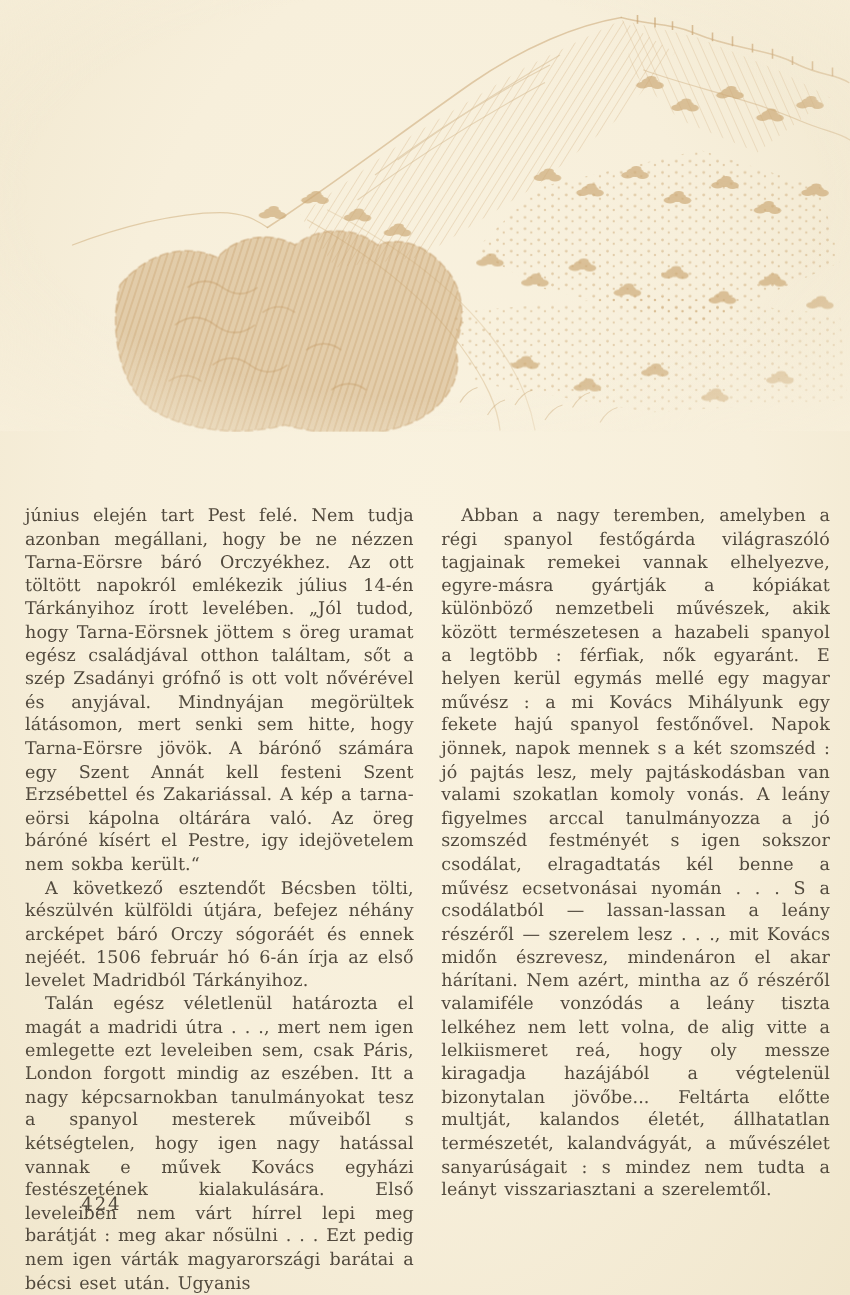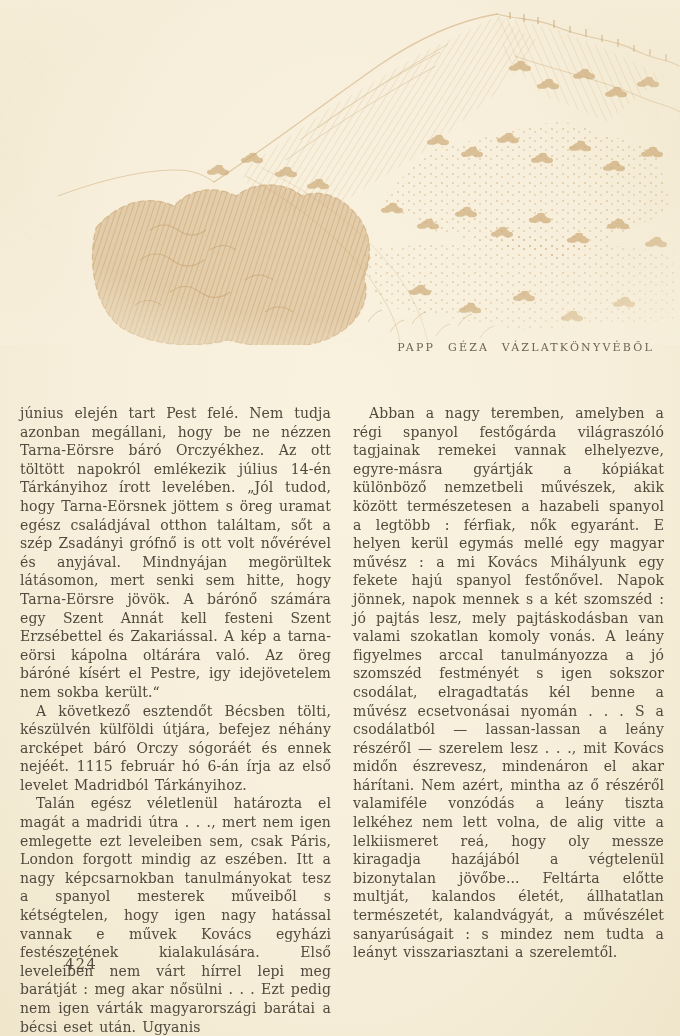--- a/index.html
+++ b/index.html
@@ -153,26 +153,25 @@
         <path d="M412,324 q6,-10 14,-12"></path>
           <path d="M436,336 q6,-10 14,-12"></path>
         <path d="M458,326 q6,-10 14,-12"></path>
           <path d="M480,338 q6,-10 14,-12"></path>
       </g>
 
       <rect x="0" y="0" width="680" height="345" fill="url(#fade)"></rect>
     </svg>
   </figure>
 
-  <div class="caption">PAPP GÉZA VÁZLATKÖNYVÉBŐL</div>
 
   <main class="columns">
     <section class="col">
       <p class="cont">június elején tart Pest felé. Nem tudja azonban megállani, hogy be ne nézzen Tarna-Eörsre báró Orczyékhez. Az ott töltött napokról emlékezik július 14-én Tárkányihoz írott levelében. „Jól tudod, hogy Tarna-Eörsnek jöttem s öreg uramat egész családjával otthon találtam, sőt a szép Zsadányi grófnő is ott volt nővérével és anyjával. Mindnyájan megörültek látásomon, mert senki sem hitte, hogy Tarna-Eörsre jövök. A bárónő számára egy Szent Annát kell festeni Szent Erzsébettel és Zakariással. A kép a tarna-eörsi kápolna oltárára való. Az öreg báróné kísért el Pestre, igy idejövetelem nem sokba került.“</p>
-      <p>A következő esztendőt Bécsben tölti, készülvén külföldi útjára, befejez néhány arcképet báró Orczy sógoráét és ennek nejéét. 1115 február hó 6-án írja az első levelet Madridból Tárkányihoz.</p>
+      <p>A következő esztendőt Bécsben tölti, készülvén külföldi útjára, befejez néhány arcképet báró Orczy sógoráét és ennek nejéét. 1506 február hó 6-án írja az első levelet Madridból Tárkányihoz.</p>
       <p>Talán egész véletlenül határozta el magát a madridi útra . . ., mert nem igen emlegette ezt leveleiben sem, csak Páris, London forgott mindig az eszében. Itt a nagy képcsarnokban tanulmányokat tesz a spanyol mesterek műveiből s kétségtelen, hogy igen nagy hatással vannak e művek Kovács egyházi festészetének kialakulására. Első leveleiben nem várt hírrel lepi meg barátját : meg akar nősülni . . . Ezt pedig nem igen várták magyarországi barátai a bécsi eset után. Ugyanis</p>
     </section>
     <section class="col">
       <p>Abban a nagy teremben, amelyben a régi spanyol festőgárda világraszóló tagjainak remekei vannak elhelyezve, egyre-másra gyártják a kópiákat különböző nemzetbeli művészek, akik között természetesen a hazabeli spanyol a legtöbb : férfiak, nők egyaránt. E helyen kerül egymás mellé egy magyar művész : a mi Kovács Mihályunk egy fekete hajú spanyol festőnővel. Napok jönnek, napok mennek s a két szomszéd : jó pajtás lesz, mely pajtáskodásban van valami szokatlan komoly vonás. A leány figyelmes arccal tanulmányozza a jó szomszéd festményét s igen sokszor csodálat, elragadtatás kél benne a művész ecsetvonásai nyomán . . . S a csodálatból — lassan-lassan a leány részéről — szerelem lesz . . ., mit Kovács midőn észrevesz, mindenáron el akar hárítani. Nem azért, mintha az ő részéről valamiféle vonzódás a leány tiszta lelkéhez nem lett volna, de alig vitte a lelkiismeret reá, hogy oly messze kiragadja hazájából a végtelenül bizonytalan jövőbe... Feltárta előtte multját, kalandos életét, állhatatlan természetét, kalandvágyát, a művészélet sanyarúságait : s mindez nem tudta a leányt visszariasztani a szerelemtől.</p>
     </section>
   </main>
 
   <div class="page-number">424</div>
 
 </div>

